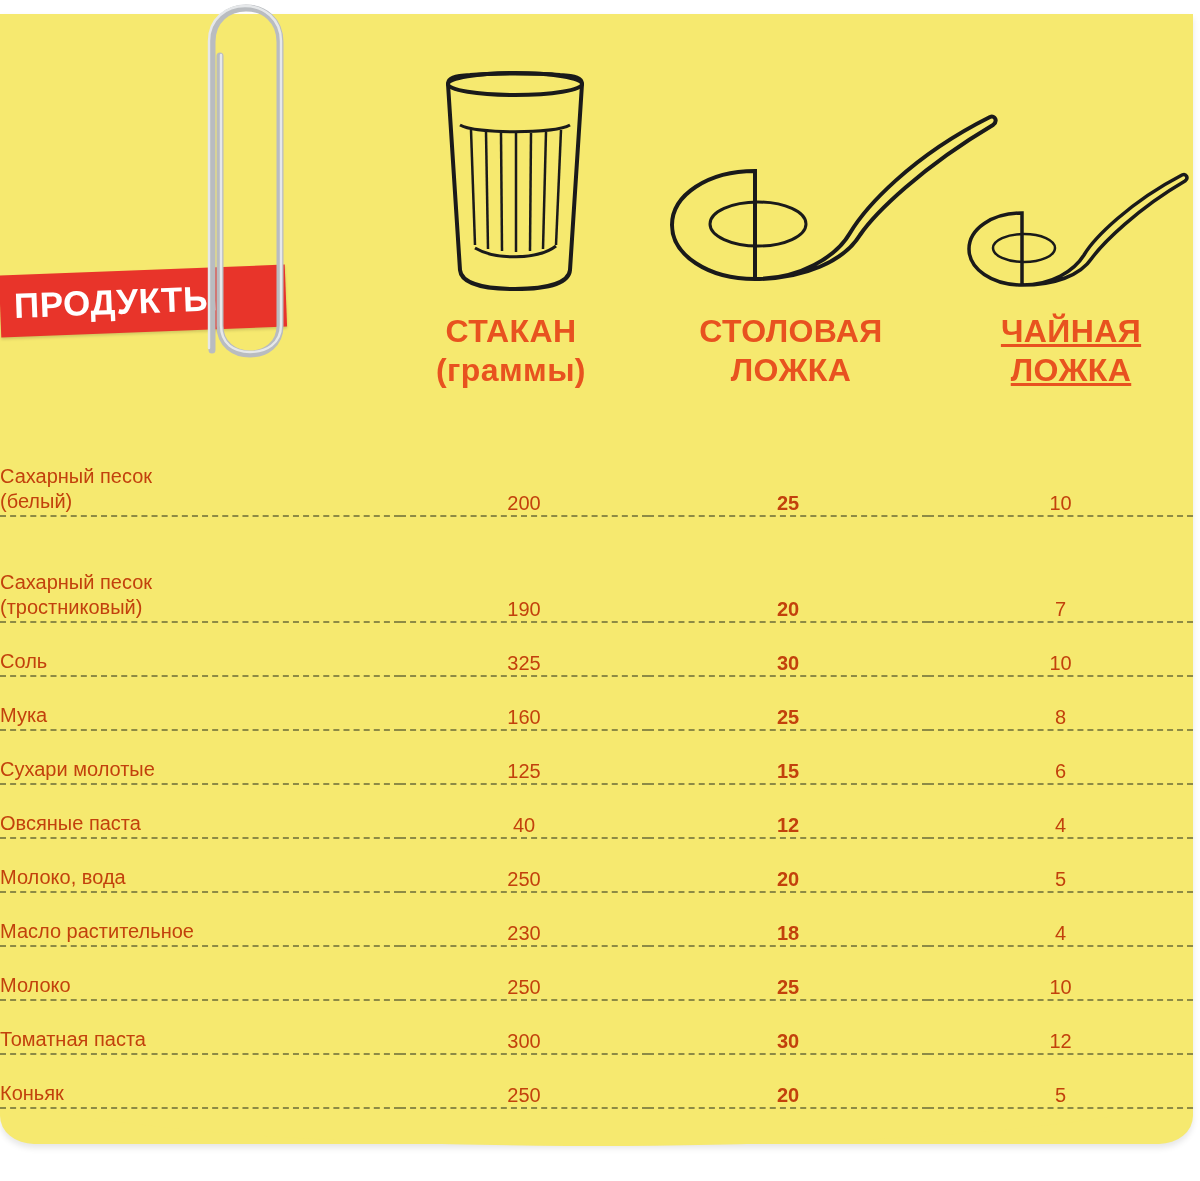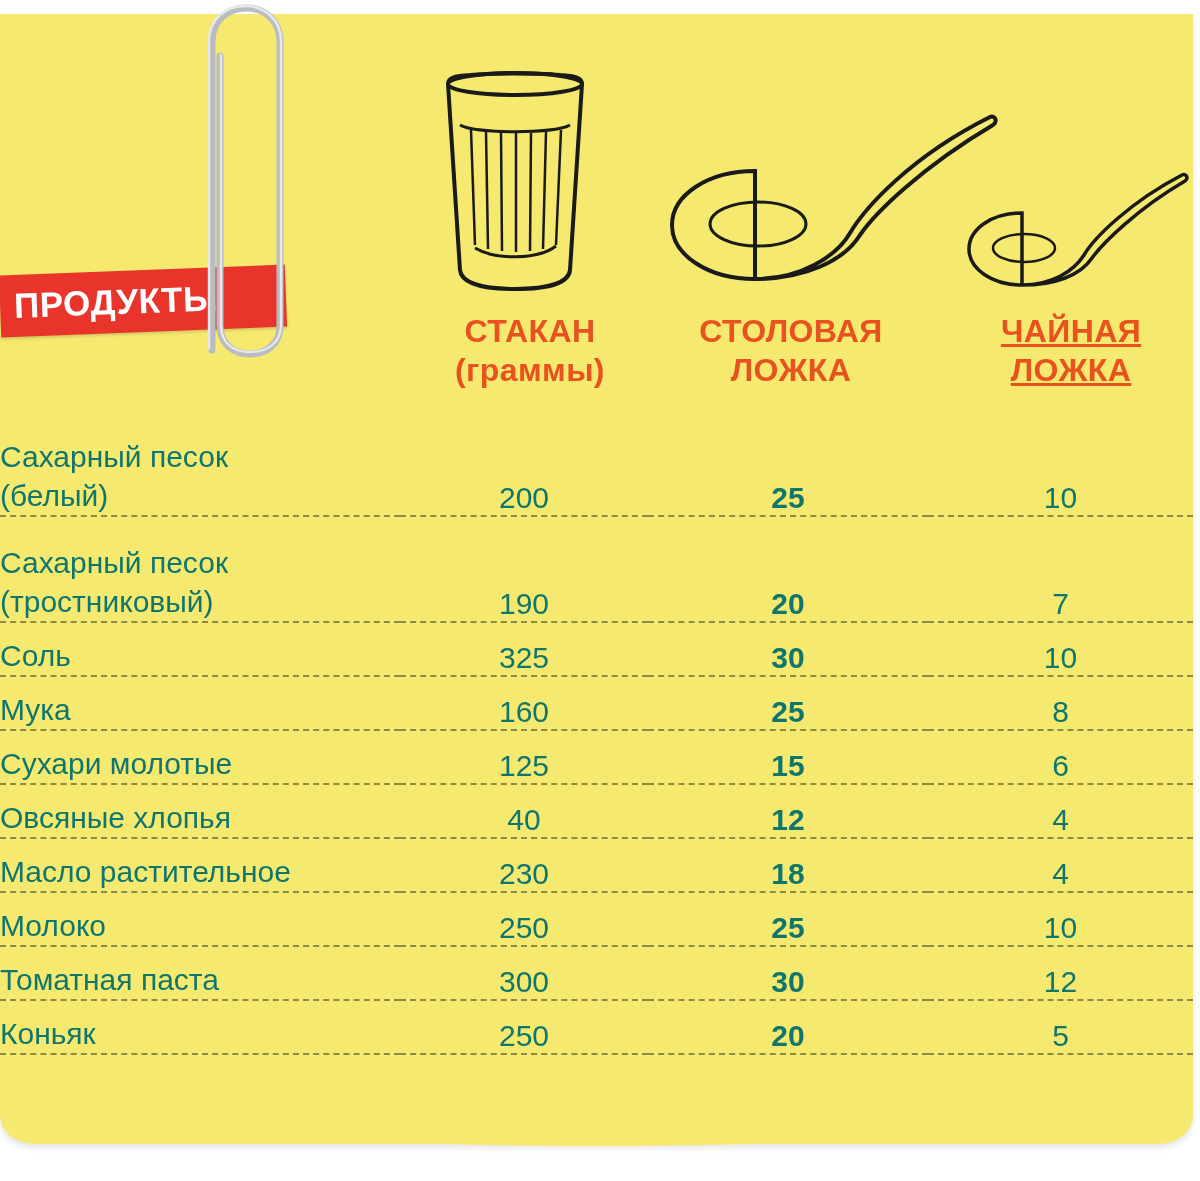--- a/index.html
+++ b/index.html
@@ -72,21 +72,21 @@
 
   .col-head {
     position: absolute;
     color: #e8521f;
     font-weight: bold;
     font-size: 32px;
     text-align: center;
     line-height: 1.22;
     letter-spacing: 0.4px;
   }
-  #head-glass  { left: 405px; top: 298px; width: 250px; }
+  #head-glass  { left: 386px; top: 298px; width: 250px; }
   #head-tbsp   { left: 646px; top: 298px; width: 290px; }
   #head-tsp    { left: 946px; top: 298px; width: 250px; text-decoration: underline; }
 
   .utensil {
     position: absolute;
   }
   #glass-icon { left: 430px; top: 56px; width: 170px; height: 225px; }
   #tbsp-icon  { left: 660px; top: 95px; width: 340px; height: 190px; }
   #tsp-icon   { left: 960px; top: 155px; width: 230px; height: 130px; }
 
@@ -96,22 +96,22 @@
     left: 0;
     top: 397px;
     width: 1193px;
   }
   table#measures {
     width: 1193px;
     border-collapse: collapse;
     table-layout: fixed;
   }
   table#measures td {
-    font-size: 30px;
-    color: #0f766e;
+    font-size: 20px;
+    color: #c2410c;
     border-bottom: 2px dashed #8d8a45;
     padding: 0;
     vertical-align: bottom;
   }
   td.name {
     width: 400px;
     padding-left: 22px;
     line-height: 1.28;
     padding-bottom: 4px;
   }
@@ -222,24 +222,30 @@
           <td class="val c2">25</td>
           <td class="val c3">8</td>
         </tr>
         <tr class="short">
           <td class="name">Сухари молотые</td>
           <td class="val c1">125</td>
           <td class="val c2">15</td>
           <td class="val c3">6</td>
         </tr>
         <tr class="short">
-          <td class="name">Овсяные хлопья</td>
+          <td class="name">Овсяные паста</td>
           <td class="val c1">40</td>
           <td class="val c2">12</td>
           <td class="val c3">4</td>
+        </tr>
+        <tr class="short">
+          <td class="name">Молоко, вода</td>
+          <td class="val c1">250</td>
+          <td class="val c2">20</td>
+          <td class="val c3">5</td>
         </tr>
         <tr class="short">
           <td class="name">Масло растительное</td>
           <td class="val c1">230</td>
           <td class="val c2">18</td>
           <td class="val c3">4</td>
         </tr>
         <tr class="short">
           <td class="name">Молоко</td>
           <td class="val c1">250</td>

